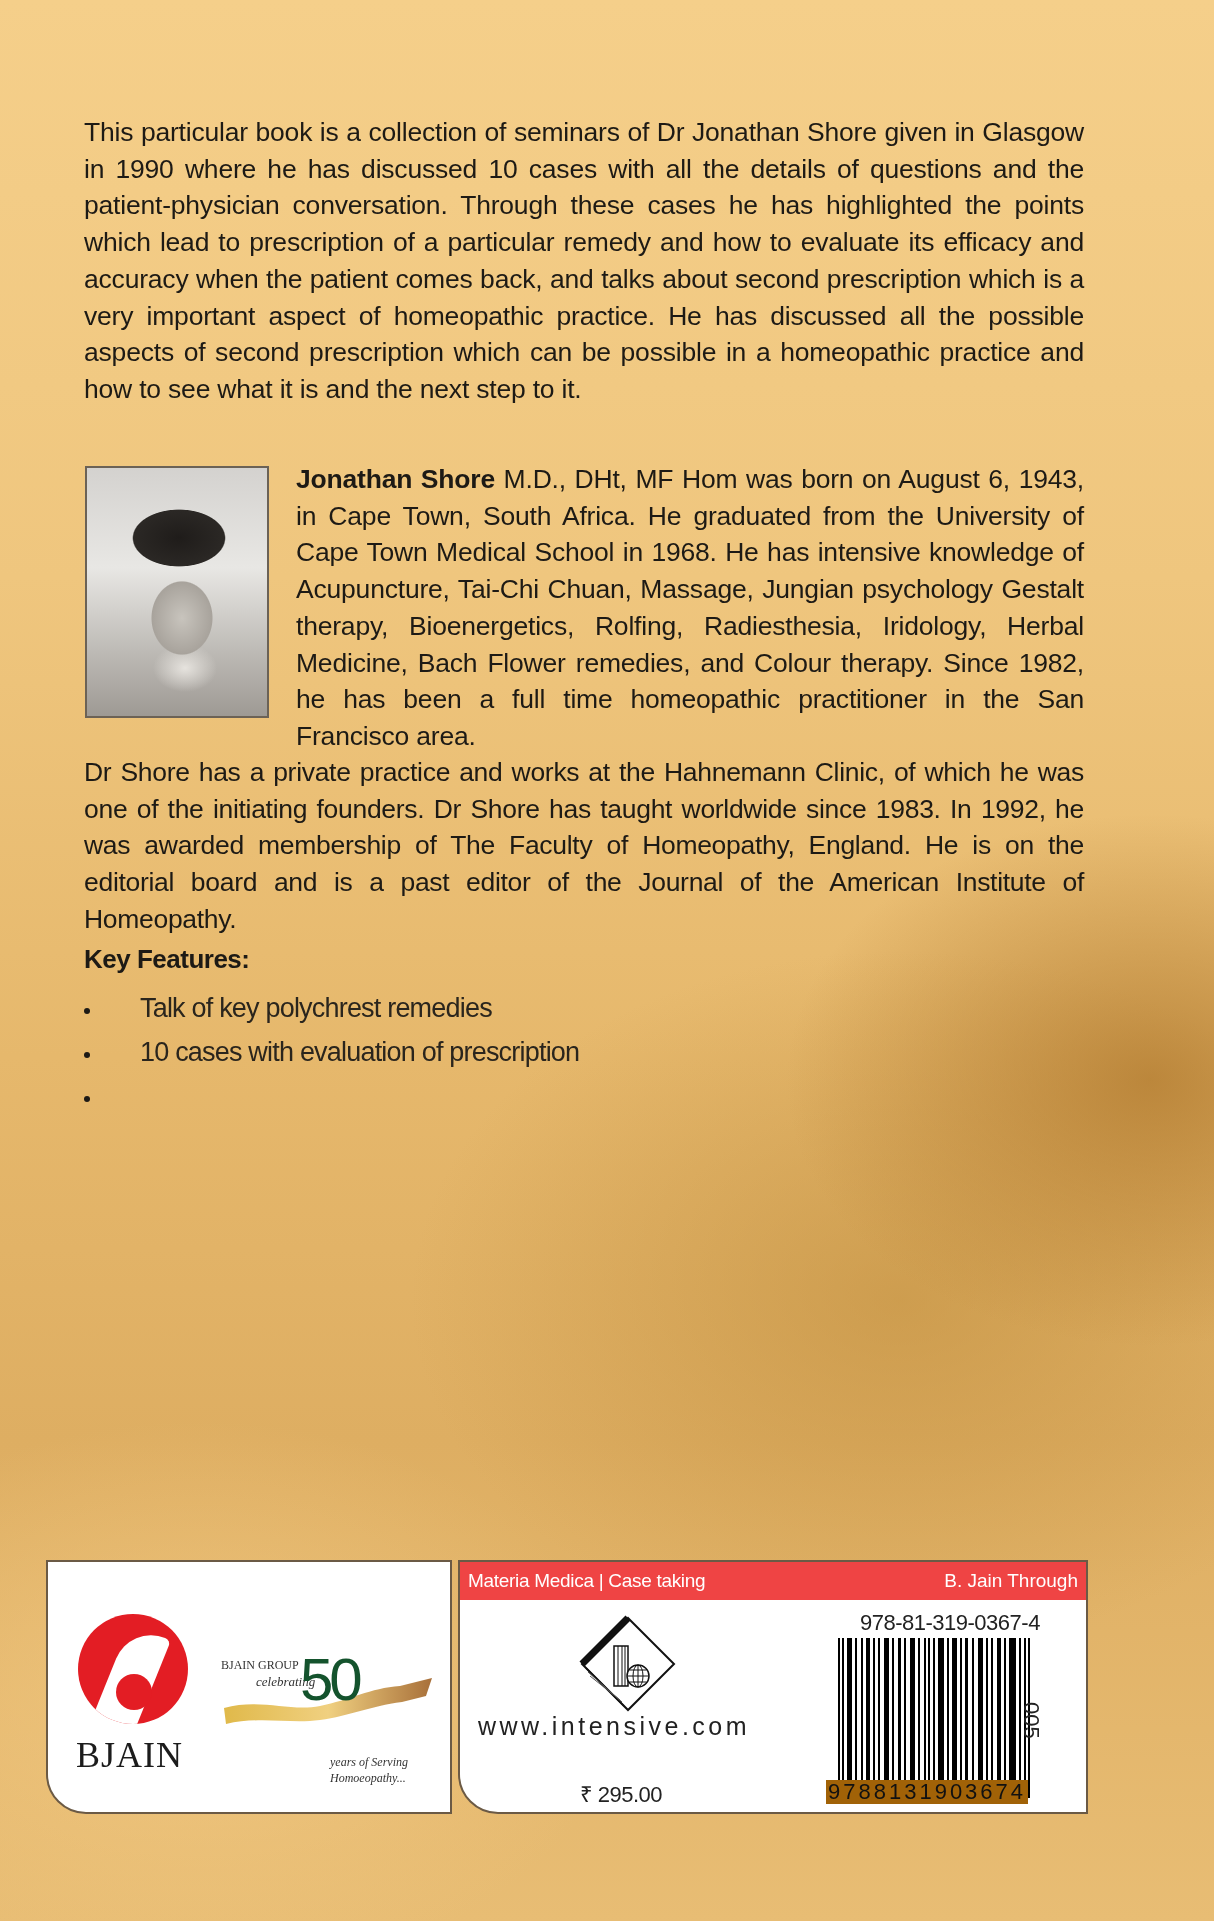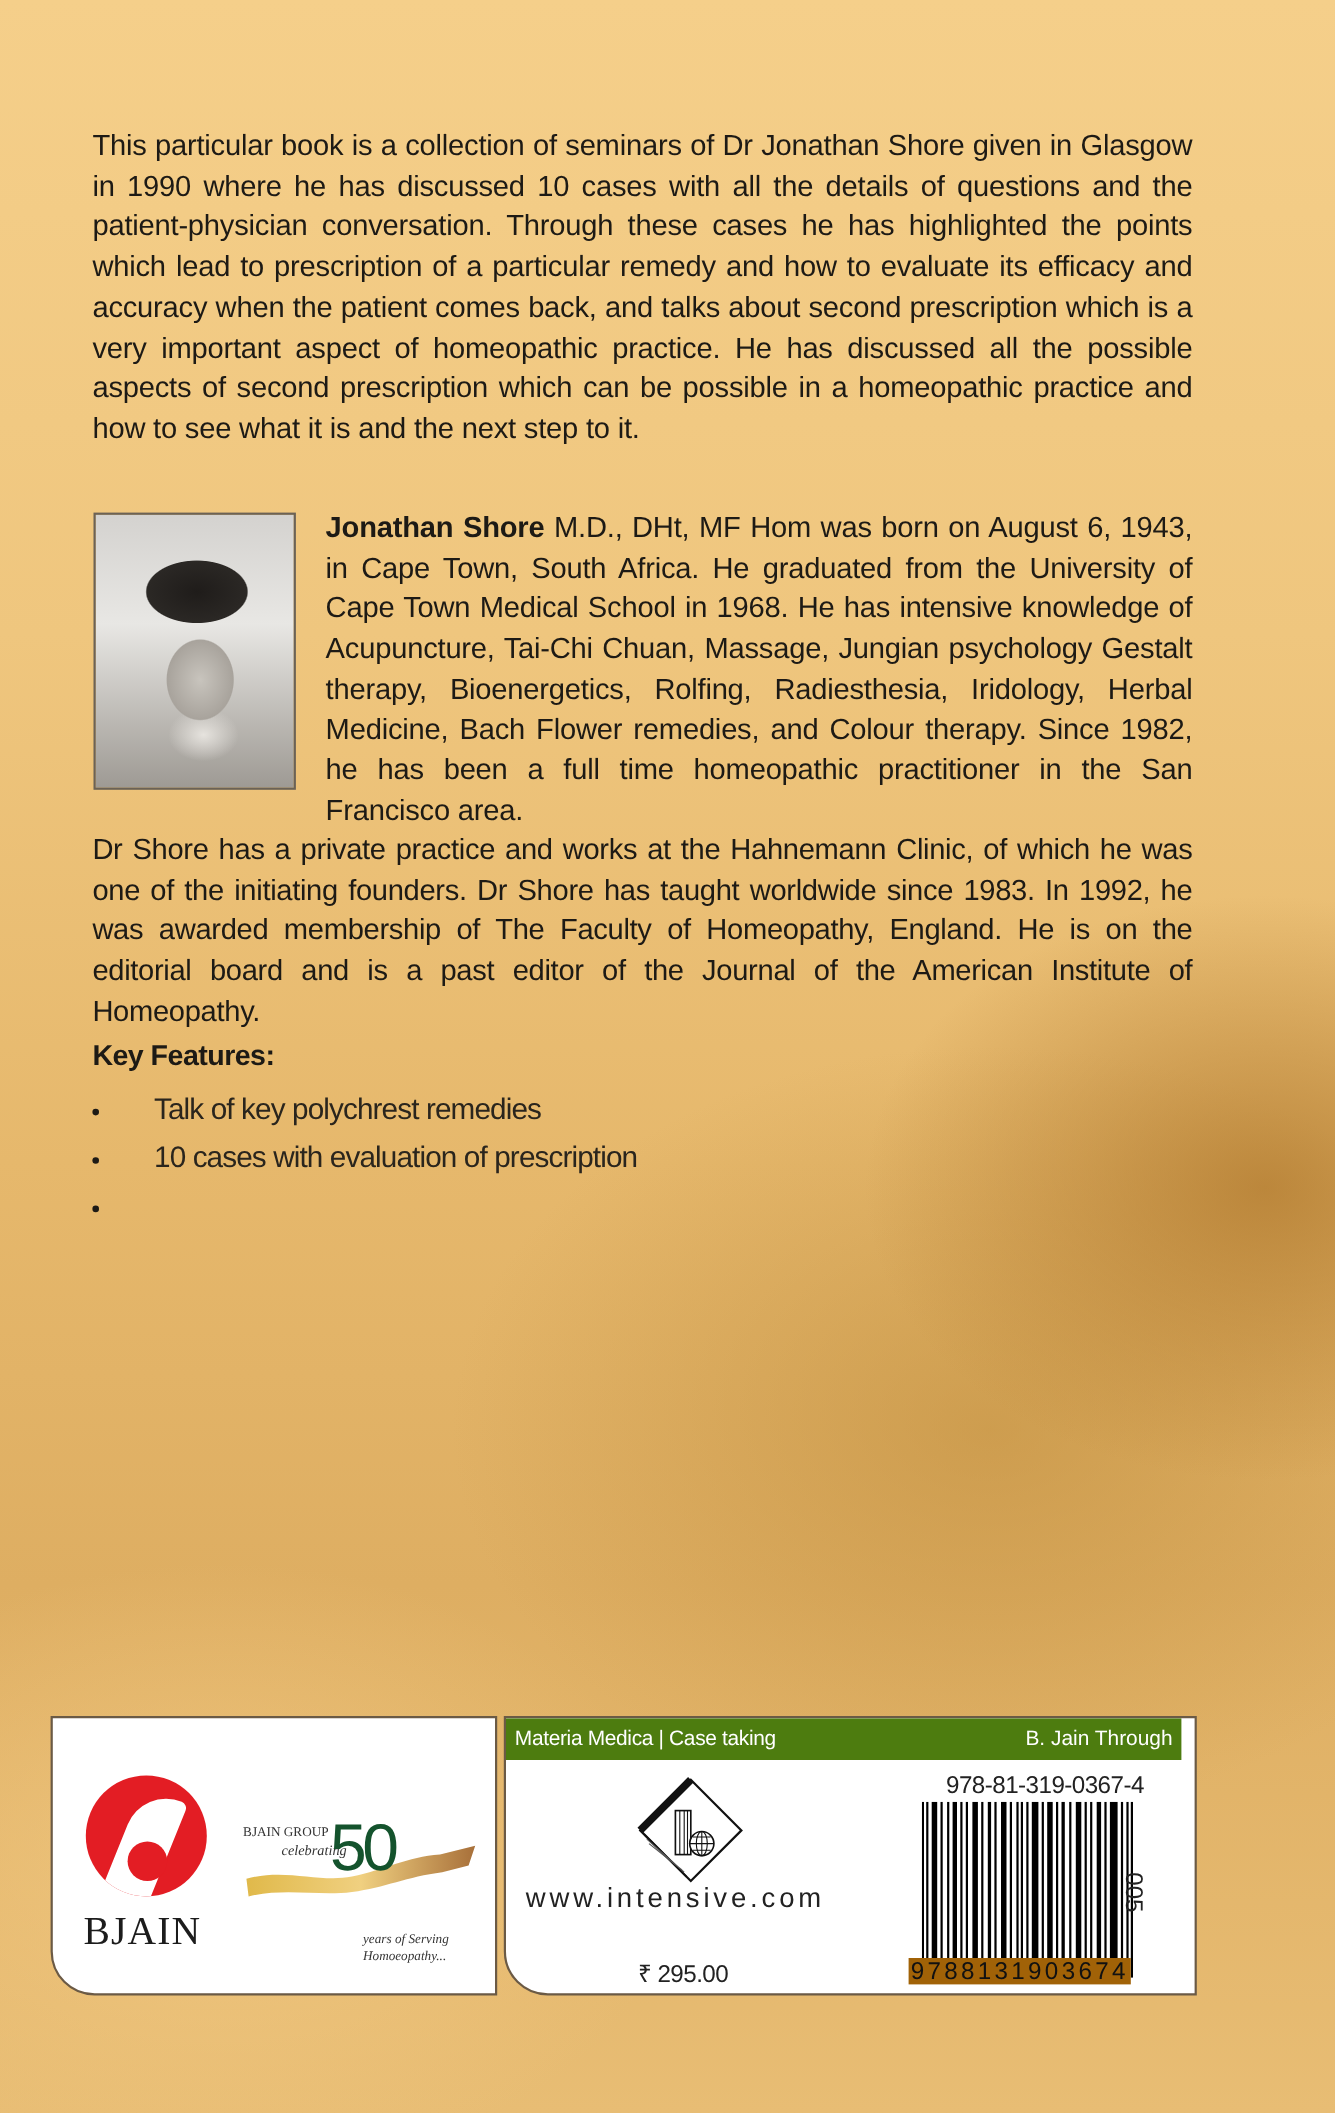--- a/index.html
+++ b/index.html
@@ -80,21 +80,21 @@
     }
     #serving {
       position: absolute; left: 282px; top: 144px; font-family: "Liberation Serif", serif; font-style: italic; font-size: 12px; color: #333; line-height: 16px; margin-top: 48px;
     }
     #right-box {
       position: absolute; left: 458px; top: 1560px; width: 630px; height: 254px;
       background: #fff; border: 2px solid #6b5a45; box-sizing: border-box;
       border-bottom-left-radius: 40px; overflow: hidden;
     }
     #red-bar {
-      position: absolute; left: 0; top: 0; right: 12px; height: 38px; background: #4d7c0f; color: #fff;
+      position: absolute; left: 0; top: 0; right: 0; height: 38px; background: #ef4444; color: #fff;
       font-size: 19px; line-height: 38px;
     }
     #category { position: absolute; left: 8px; letter-spacing: -0.3px; }
     #series { position: absolute; right: 8px; }
     #pub-logo { position: absolute; left: 118px; top: 52px; width: 100px; height: 100px; }
     #website {
       position: absolute; left: 18px; top: 150px; font-size: 25px; letter-spacing: 3.5px; color: #222;
     }
     #price { position: absolute; left: 120px; top: 216px; font-size: 22px; color: #222; letter-spacing: -0.5px; }
     #isbn { position: absolute; left: 400px; top: 48px; font-size: 22px; letter-spacing: -0.5px; color: #222; }

